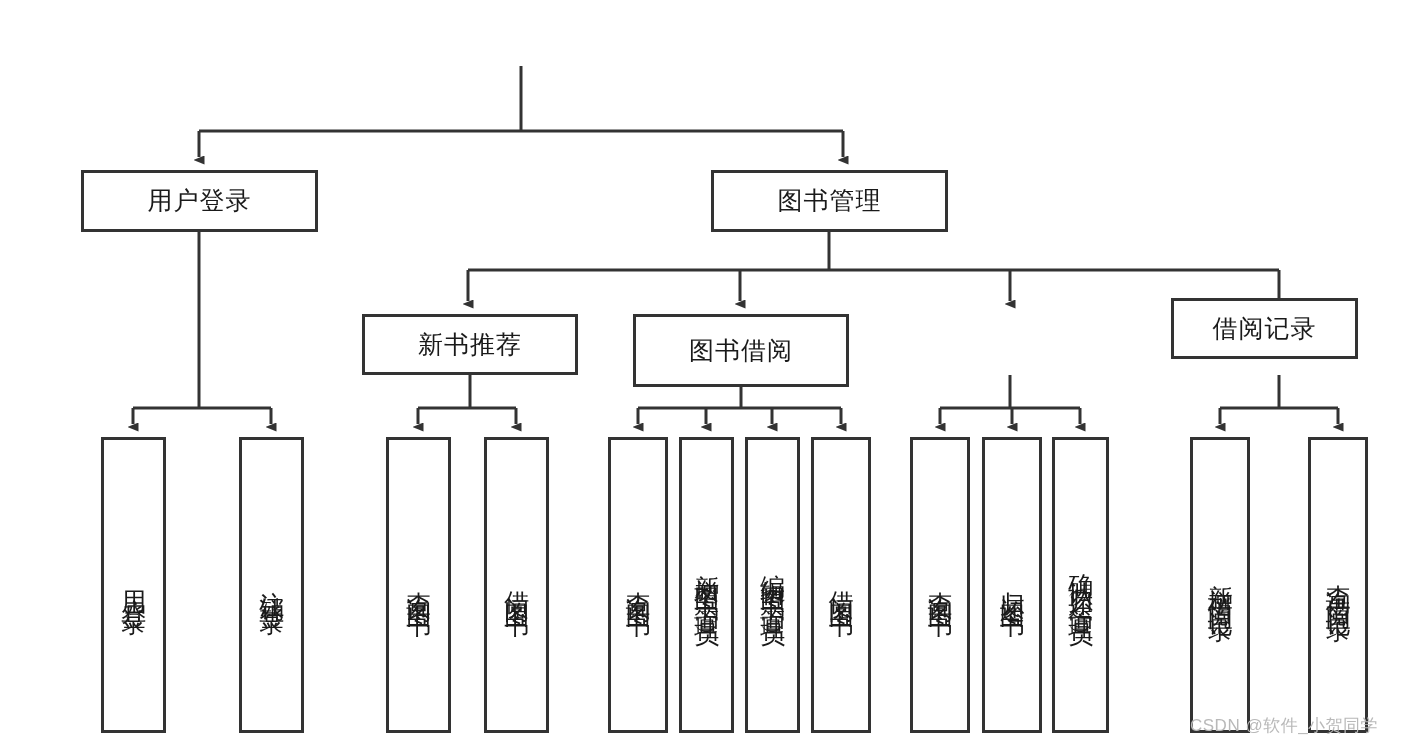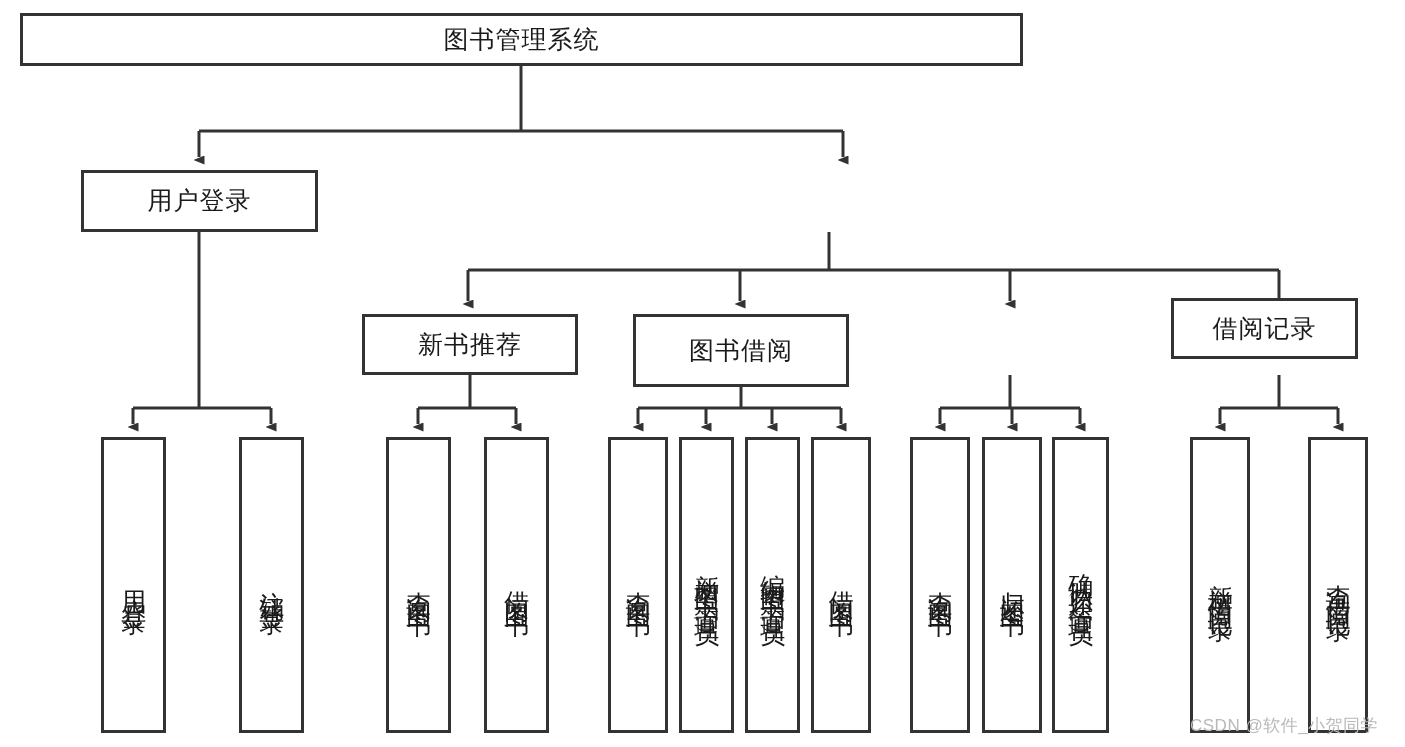--- a/index.html
+++ b/index.html
@@ -128,27 +128,27 @@
     </g>
 
     <g stroke="#333333" stroke-width="3" fill="none">
       <path d="M 1279,375 L 1279,408"></path>
       <path d="M 1220,408 L 1338,408"></path>
       <path d="M 1220,408 L 1220,424" marker-end="url(#arrowhead)"></path>
       <path d="M 1338,408 L 1338,424" marker-end="url(#arrowhead)"></path>
     </g>
   </svg>
 
-  <div class="node node-root" style="left:20px; top:13px; width:1003px; height:53px;">
-    <span>图书管理系统</span>
-  </div>
 
   <div class="node node-h" style="left:81px; top:170px; width:237px; height:62px;">
     <span>用户登录</span>
   </div>
+  <div class="node node-h" style="left:711px; top:170px; width:237px; height:62px;">
+    <span>图书管理</span>
+  </div>
 
   <div class="node node-h" style="left:362px; top:314px; width:216px; height:61px;">
     <span>新书推荐</span>
   </div>
   <div class="node node-h" style="left:633px; top:314px; width:216px; height:73px;">
     <span>图书借阅</span>
   </div>
   <div class="node node-h" style="left:1171px; top:298px; width:187px; height:61px;">
     <span>借阅记录</span>
   </div>

